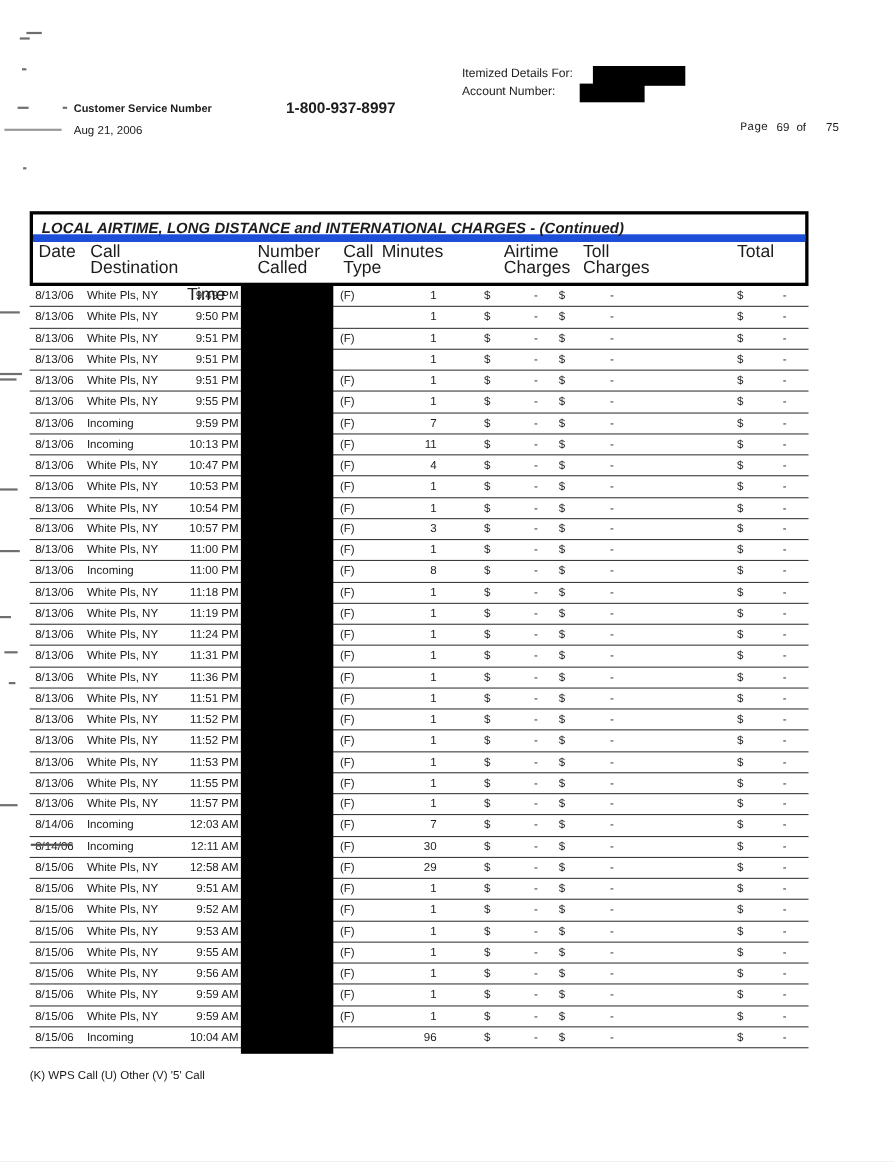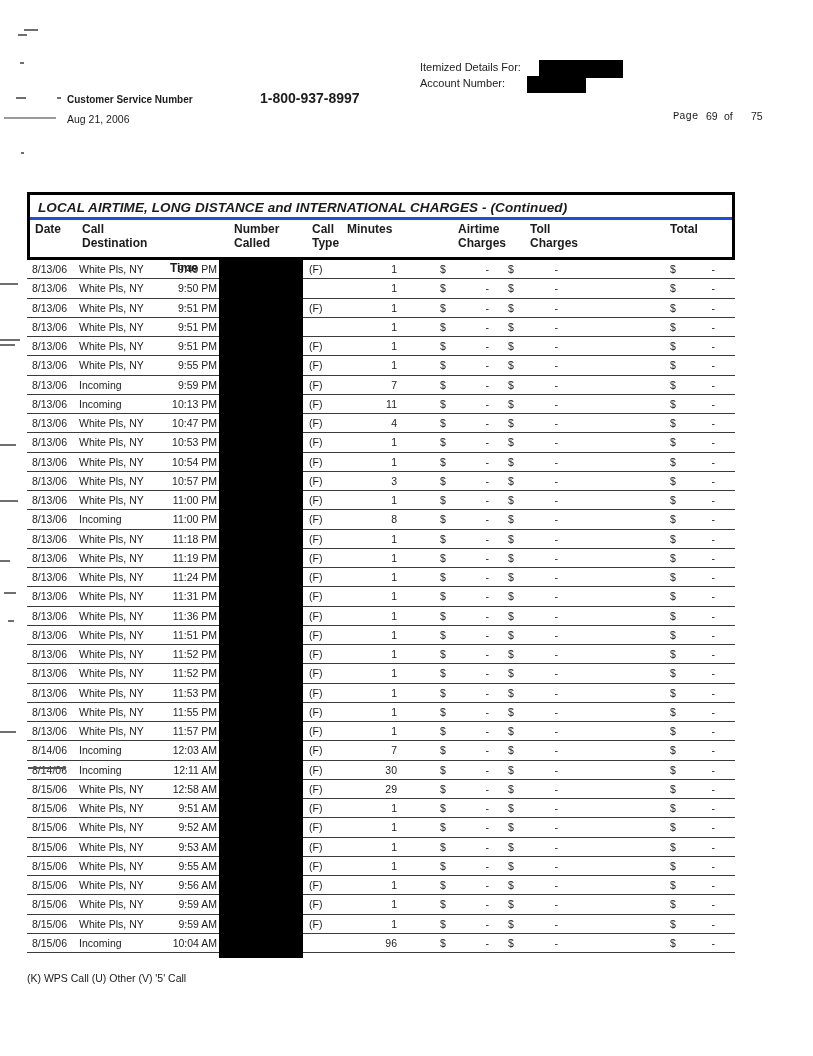--- a/index.html
+++ b/index.html
@@ -25,23 +25,23 @@
   #page-current { left: 706px; }
   #page-of      { left: 724px; }
   #page-total   { left: 751px; }
 
   
   #bill-table { position: absolute; left: 27px; top: 192px; width: 708px; }
   #table-headbox { border: 3px solid #000; background: #fff; }
   #table-title {
     height: 25px; line-height: 25px; padding-left: 8px;
     font-size: 13.5px; font-weight: bold; font-style: italic;
-    border-bottom: 3px solid #1d4ed8; white-space: nowrap; letter-spacing: 0.1px;
+    border-bottom: 7px solid #1d4ed8; white-space: nowrap; letter-spacing: 0.1px;
   }
-  #table-colhead { position: relative; height: 37px; font-size: 12px; font-weight: bold; }
+  #table-colhead { position: relative; height: 37px; font-size: 16px; font-weight: normal; }
   .colhead { position: absolute; top: 3px; line-height: 13.5px; white-space: pre-line; }
   .ch-0 { left: 5px; }
   .ch-1 { left: 52px; }
   .ch-2 { left: 140px; margin-top: 39px; }
   .ch-3 { left: 204px; }
   .ch-4 { left: 282px; }
   .ch-5 { left: 317px; width: 63px; text-align: left; }
   .ch-6 { left: 428px; }
   .ch-7 { left: 500px; }
   .ch-8 { left: 640px; width: 48px; text-align: left; }

